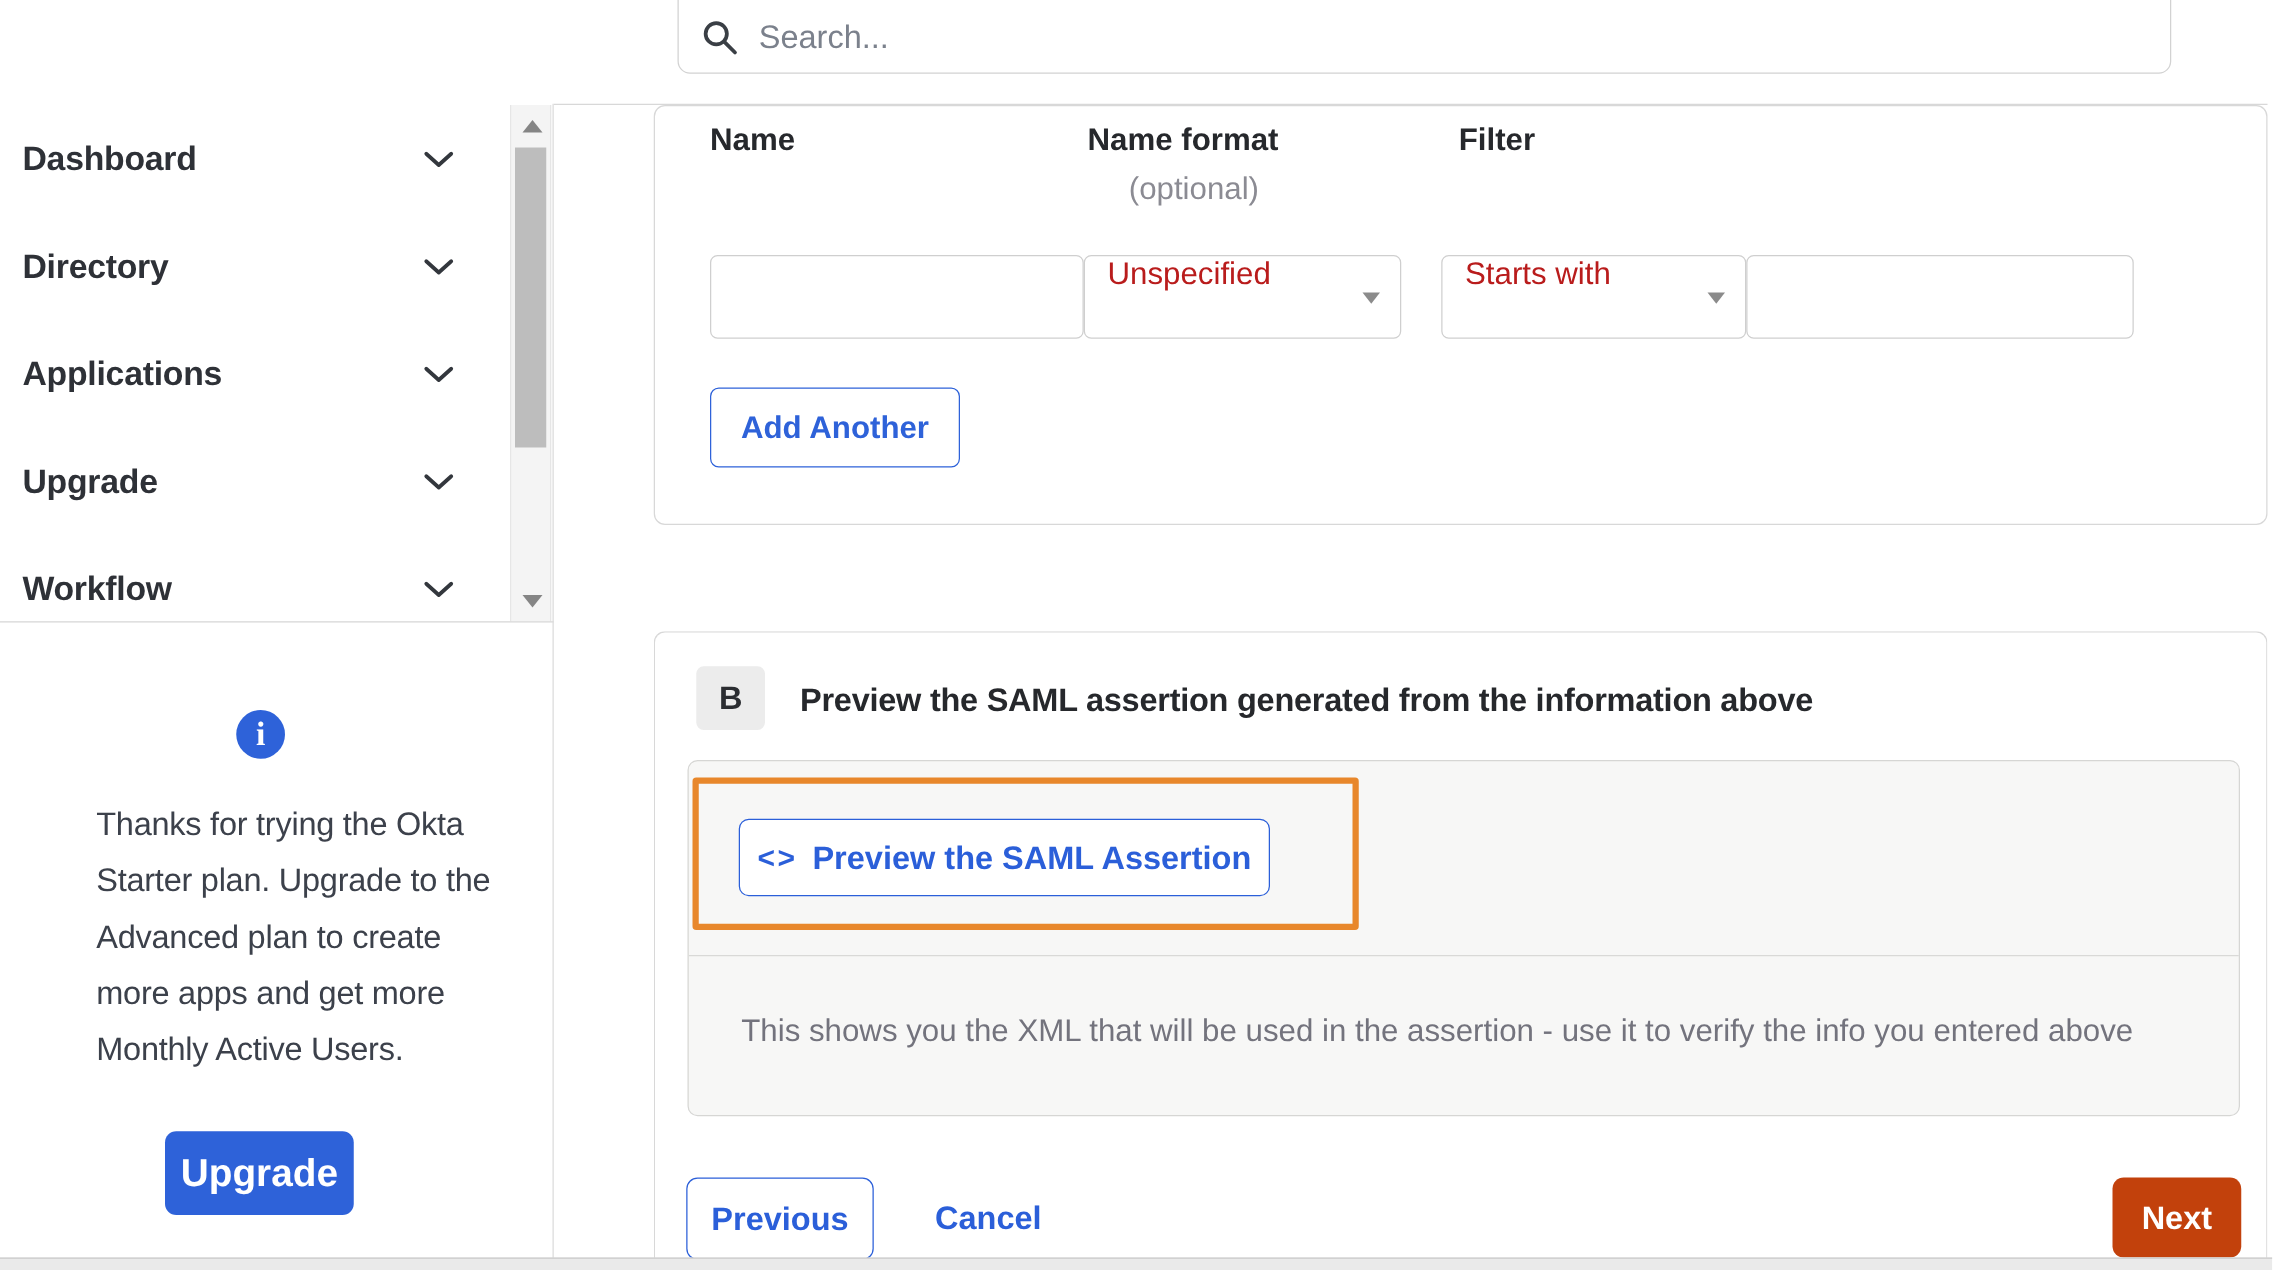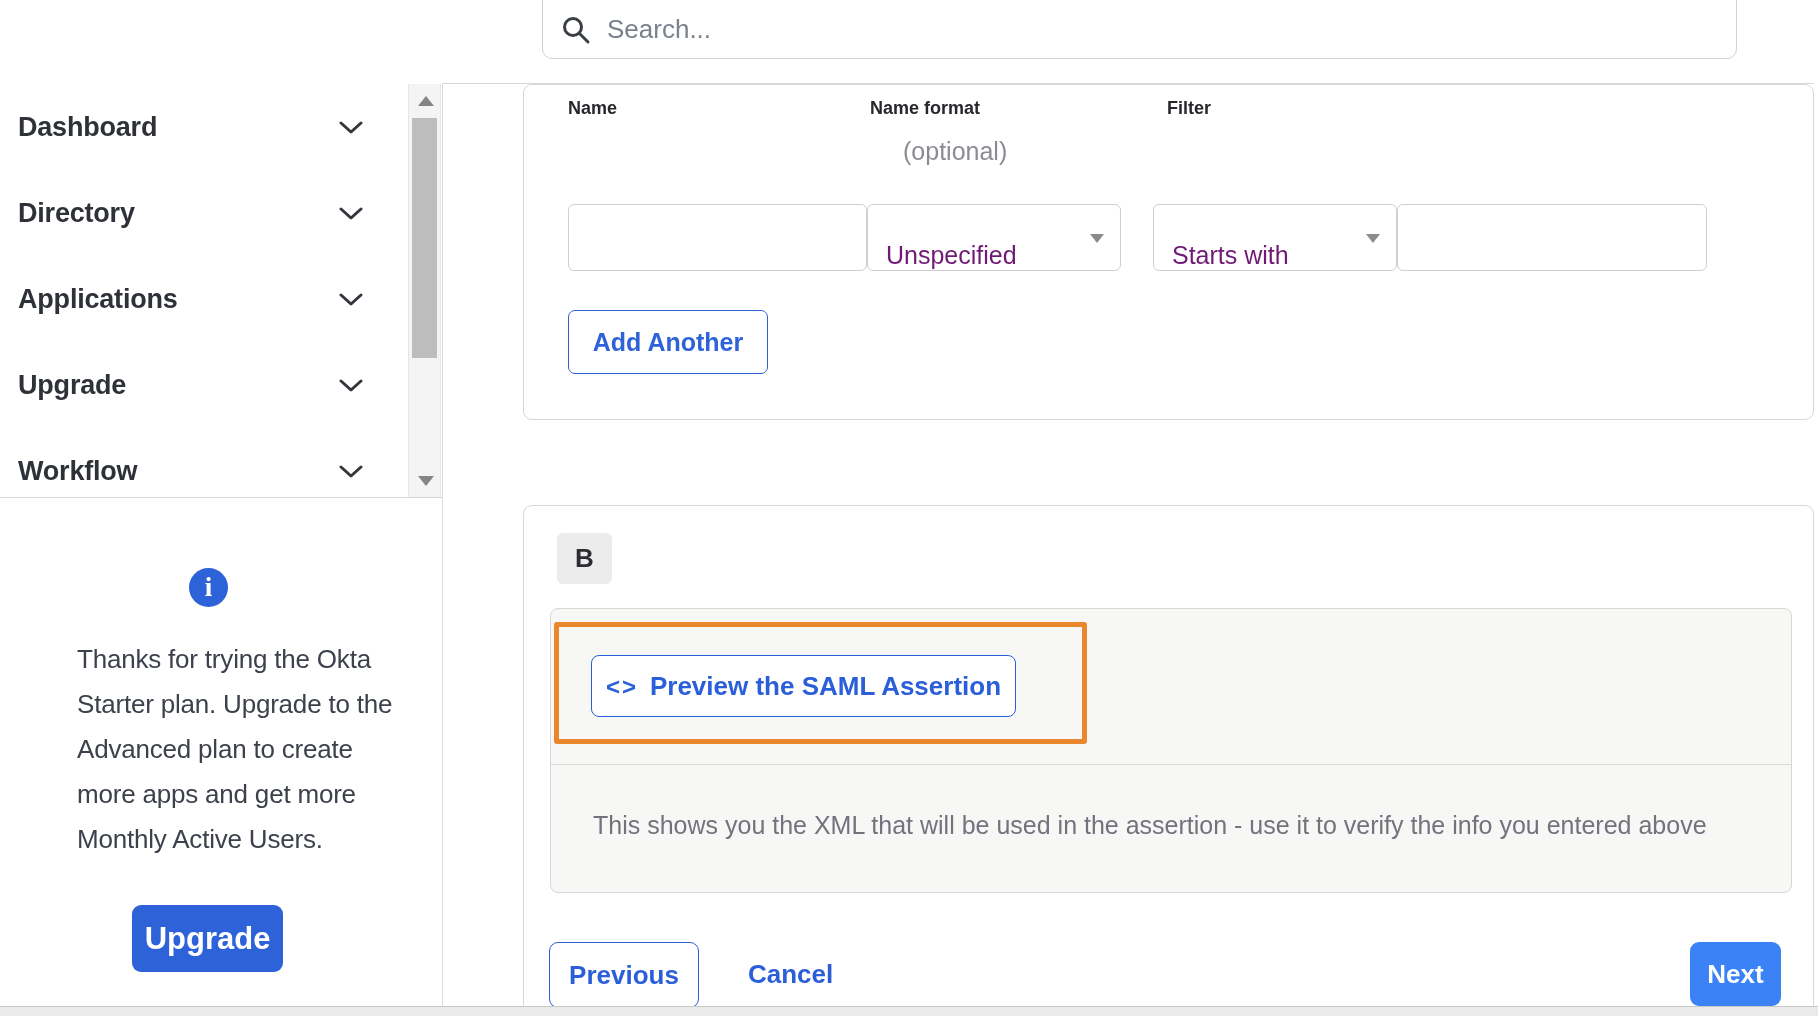--- a/index.html
+++ b/index.html
@@ -44,28 +44,28 @@
                 font-family:"Liberation Serif",serif; font-weight:700; font-size:27px; }
   .upgrade-msg { position:absolute; left:49px; top:637px; width:336px; font-size:26px;
                  line-height:45px; color:#3c414b; letter-spacing:-0.2px;margin-left:28px; }
   .upgrade-btn { position:absolute; left:132px; top:905px; width:151px; height:67px;
                  background:#2e62d9; border:none; border-radius:9px; color:#fff;
                  font-size:31px; font-weight:700; font-family:inherit; cursor:pointer; }
 
   
   .cardA { position:absolute; left:523px; top:84px; width:1291px; height:336px;
            background:#fff; border:1px solid #d8d8d8; border-radius:9px; }
-  .flabel { position:absolute; font-size:18px; font-weight:700; color:#26282c; }
+  .flabel { position:absolute; font-size:25px; font-weight:700; color:#26282c; }
   .fsublabel { position:absolute; font-size:25px; color:#8b8b93; }
   .tinput { position:absolute; height:67px; background:#fff; border:1px solid #cfcfcf;
             border-radius:6px; font-size:25px; color:#33363b; padding:0 16px; outline:none;
             font-family:inherit; }
   .dropdown { position:absolute; height:67px; background:#fff; border:1px solid #cfcfcf;
-              border-radius:6px; display:flex; align-items:flex-end; padding-left:18px;
-              font-size:25px; color:#701a75; cursor:pointer; }
+              border-radius:6px; display:flex; align-items:flex-start; padding-left:18px;
+              font-size:25px; color:#b91c1c; cursor:pointer; }
   .dd-caret { position:absolute; right:16px; top:29px; width:0; height:0;
               border-left:7px solid transparent; border-right:7px solid transparent;
               border-top:9px solid #8b8b8b; }
   .add-btn { position:absolute; left:44px; top:225px; width:200px; height:64px; background:#fff;
              border:1.5px solid #2e62d9; border-radius:7px; color:#2e62d9; font-size:25px;
              font-weight:700; font-family:inherit; cursor:pointer; }
 
   
   .cardB { position:absolute; left:523px; top:505px; width:1291px; height:511px;
            background:#fff; border:1px solid #d8d8d8; border-bottom:none;
@@ -86,21 +86,21 @@
                  display:flex; align-items:center; justify-content:center; }
   .code-glyph { font-size:24px; font-weight:700; letter-spacing:2px; margin-right:12px; margin-top:2px; }
   .panel-note { position:absolute; left:42px; top:202px; font-size:25px; color:#73737d; }
 
   
   .prev-btn { position:absolute; left:25px; top:436px; width:150px; height:66px; background:#fff;
               border:1.5px solid #2b5fd9; border-radius:9px; color:#2b5fd9; font-size:26px;
               font-weight:700; font-family:inherit; cursor:pointer; }
   .cancel-link { position:absolute; left:224px; top:453px; font-size:26px; font-weight:700;
                  color:#2b5fd9; cursor:pointer; }
-  .next-btn { position:absolute; left:1166px; top:436px; width:91px; height:64px; background:#3b82f6;
+  .next-btn { position:absolute; left:1166px; top:436px; width:103px; height:64px; background:#c2410c;
               border:none; border-radius:9px; color:#fff; font-size:26px; font-weight:700;
               font-family:inherit; cursor:pointer; }
 
   .bottom-strip { position:absolute; left:0; top:1006px; width:1818px; height:10px;
                   background:#eaeaea; border-top:1px solid #c9c9c9; z-index:50; }
 </style>
 </head>
 <body>
 
 <div id="screen">
@@ -177,20 +177,21 @@
       <span>Starts with</span>
       <div class="dd-caret"></div>
     </div>
     <input class="tinput" style="left: 873px; top: 119px; width: 310px;" type="text" value="">
 
     <button class="add-btn">Add Another</button>
   </div>
 
   <div class="cardB">
     <div class="b-badge">B</div>
+    <div class="b-title">Preview the SAML assertion generated from the information above</div>
 
     <div class="gray-panel">
       <div class="orange-box"></div>
       <button class="preview-btn">
         <span class="code-glyph">&lt;&gt;</span>
         <span>Preview the SAML Assertion</span>
       </button>
       <div class="panel-divider"></div>
       <div class="panel-note">This shows you the XML that will be used in the assertion - use it to verify the info you entered above</div>
     </div>

